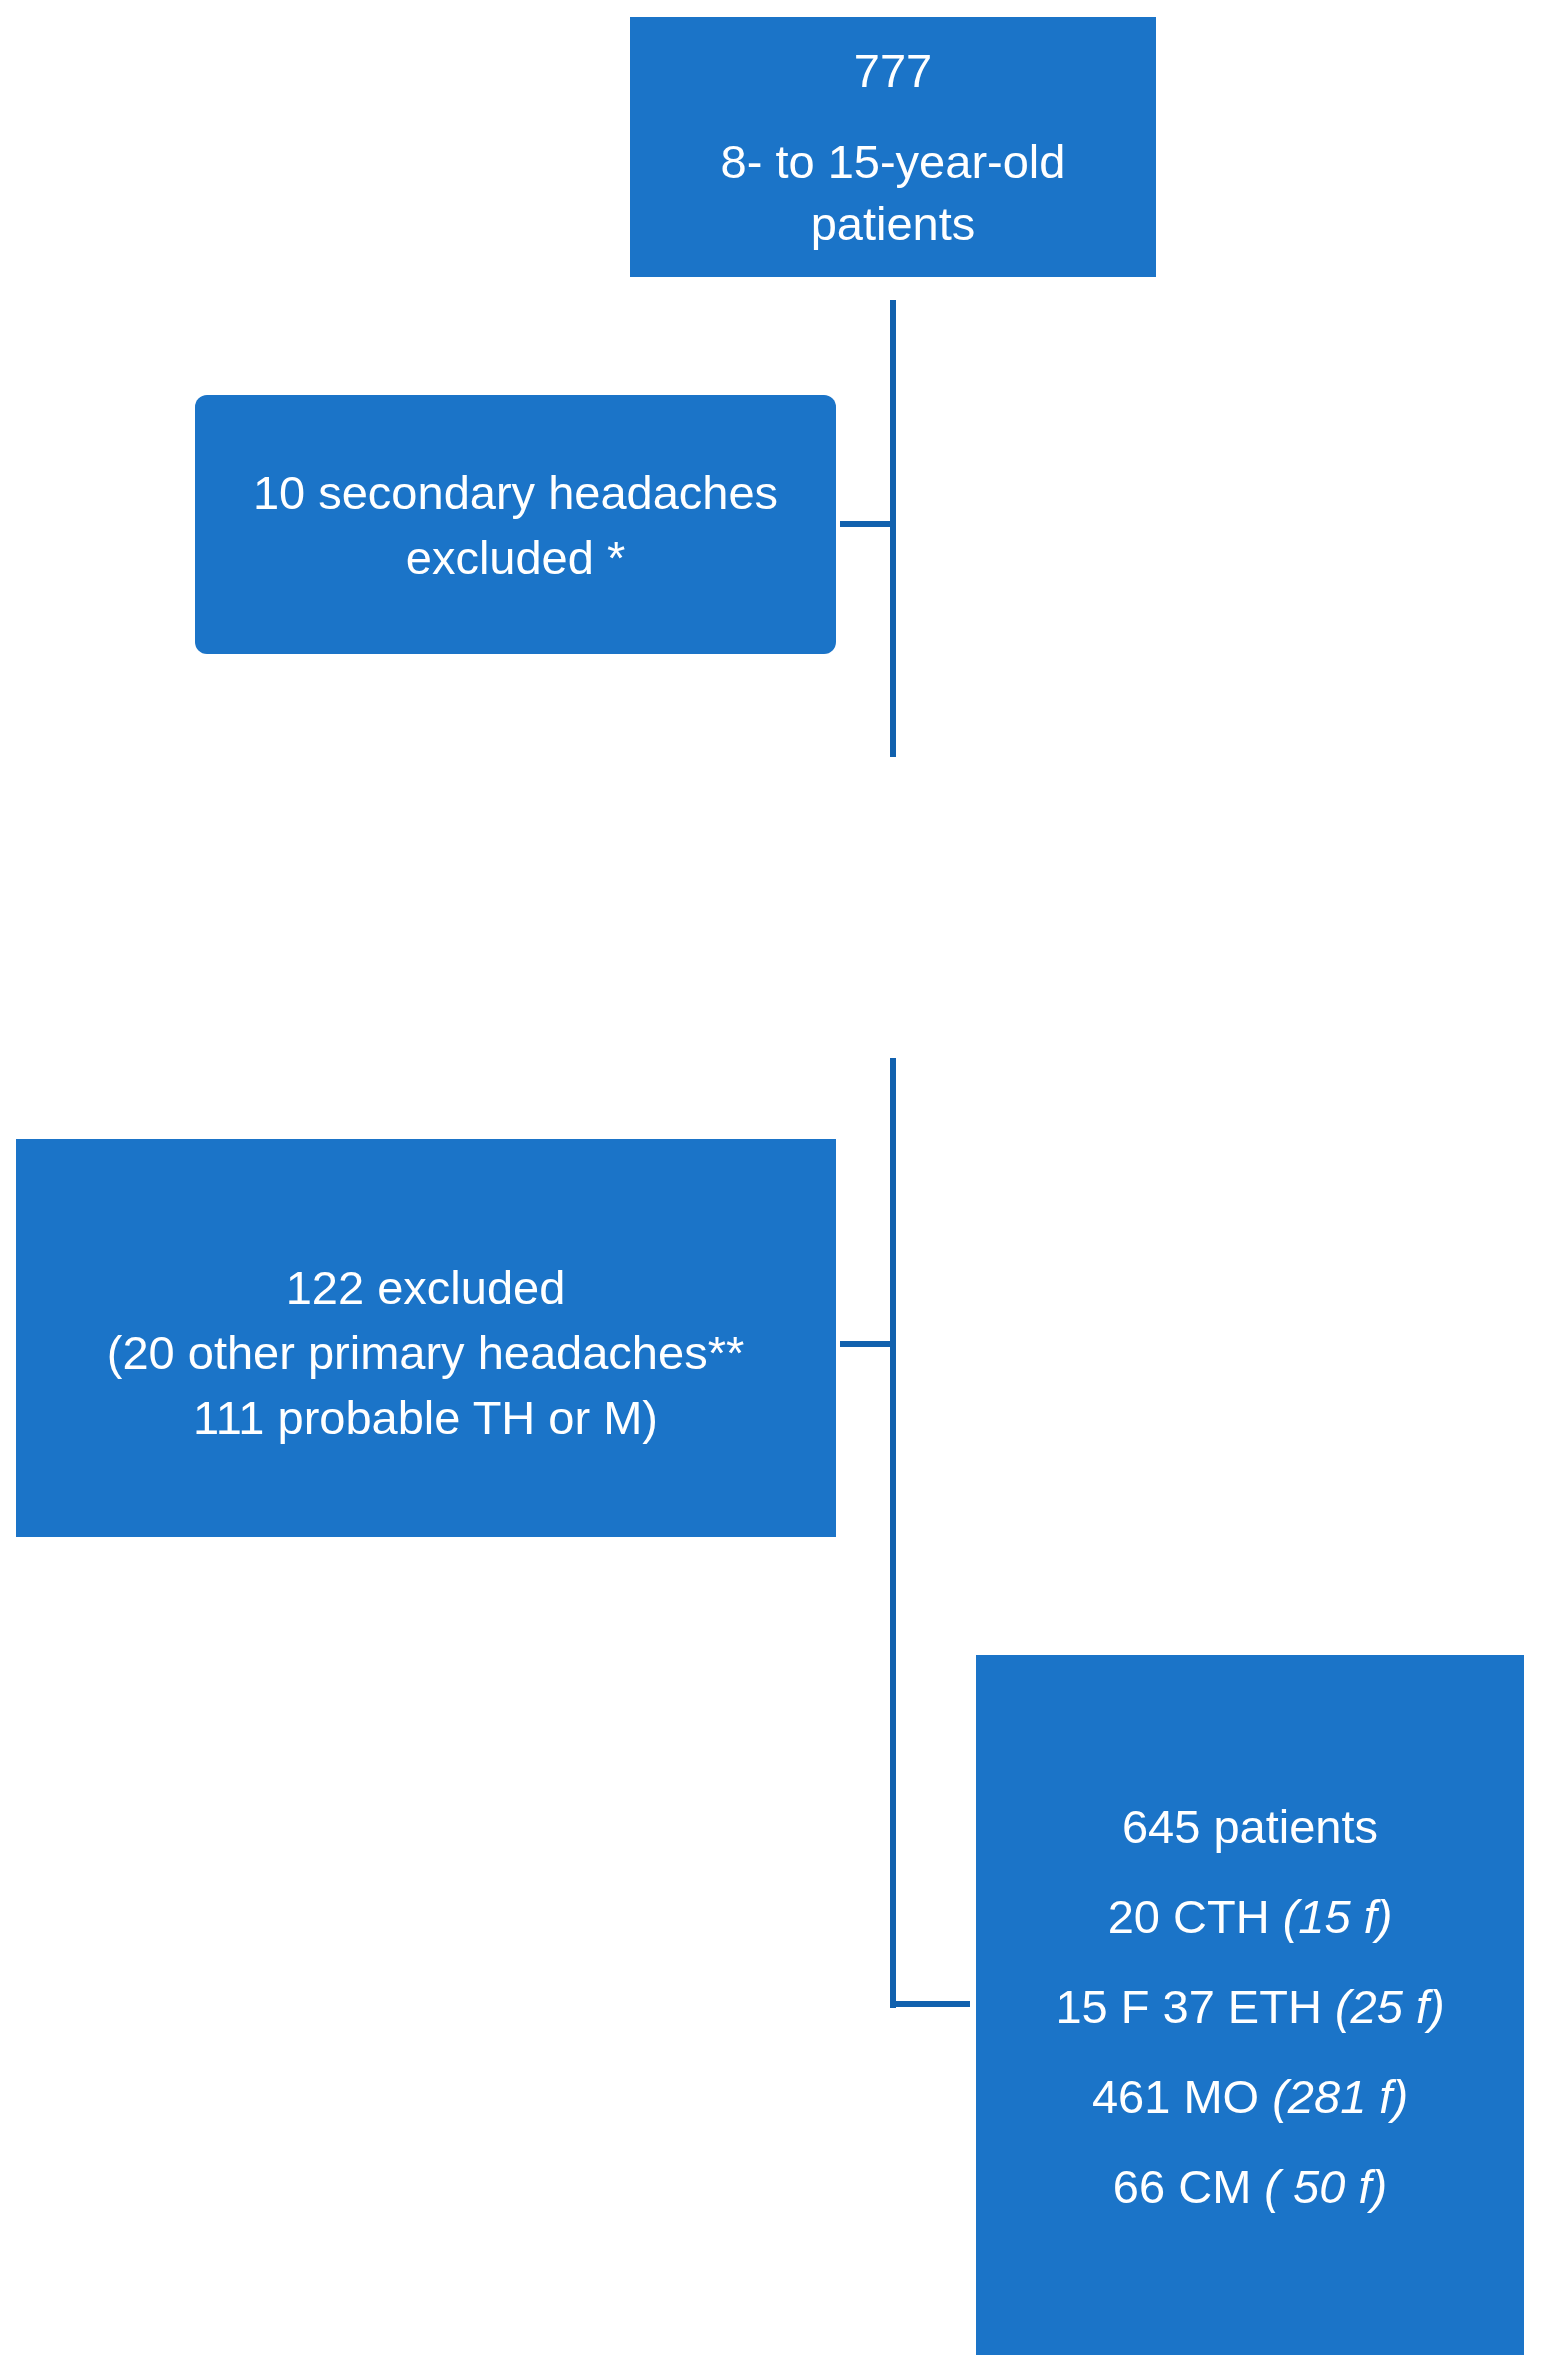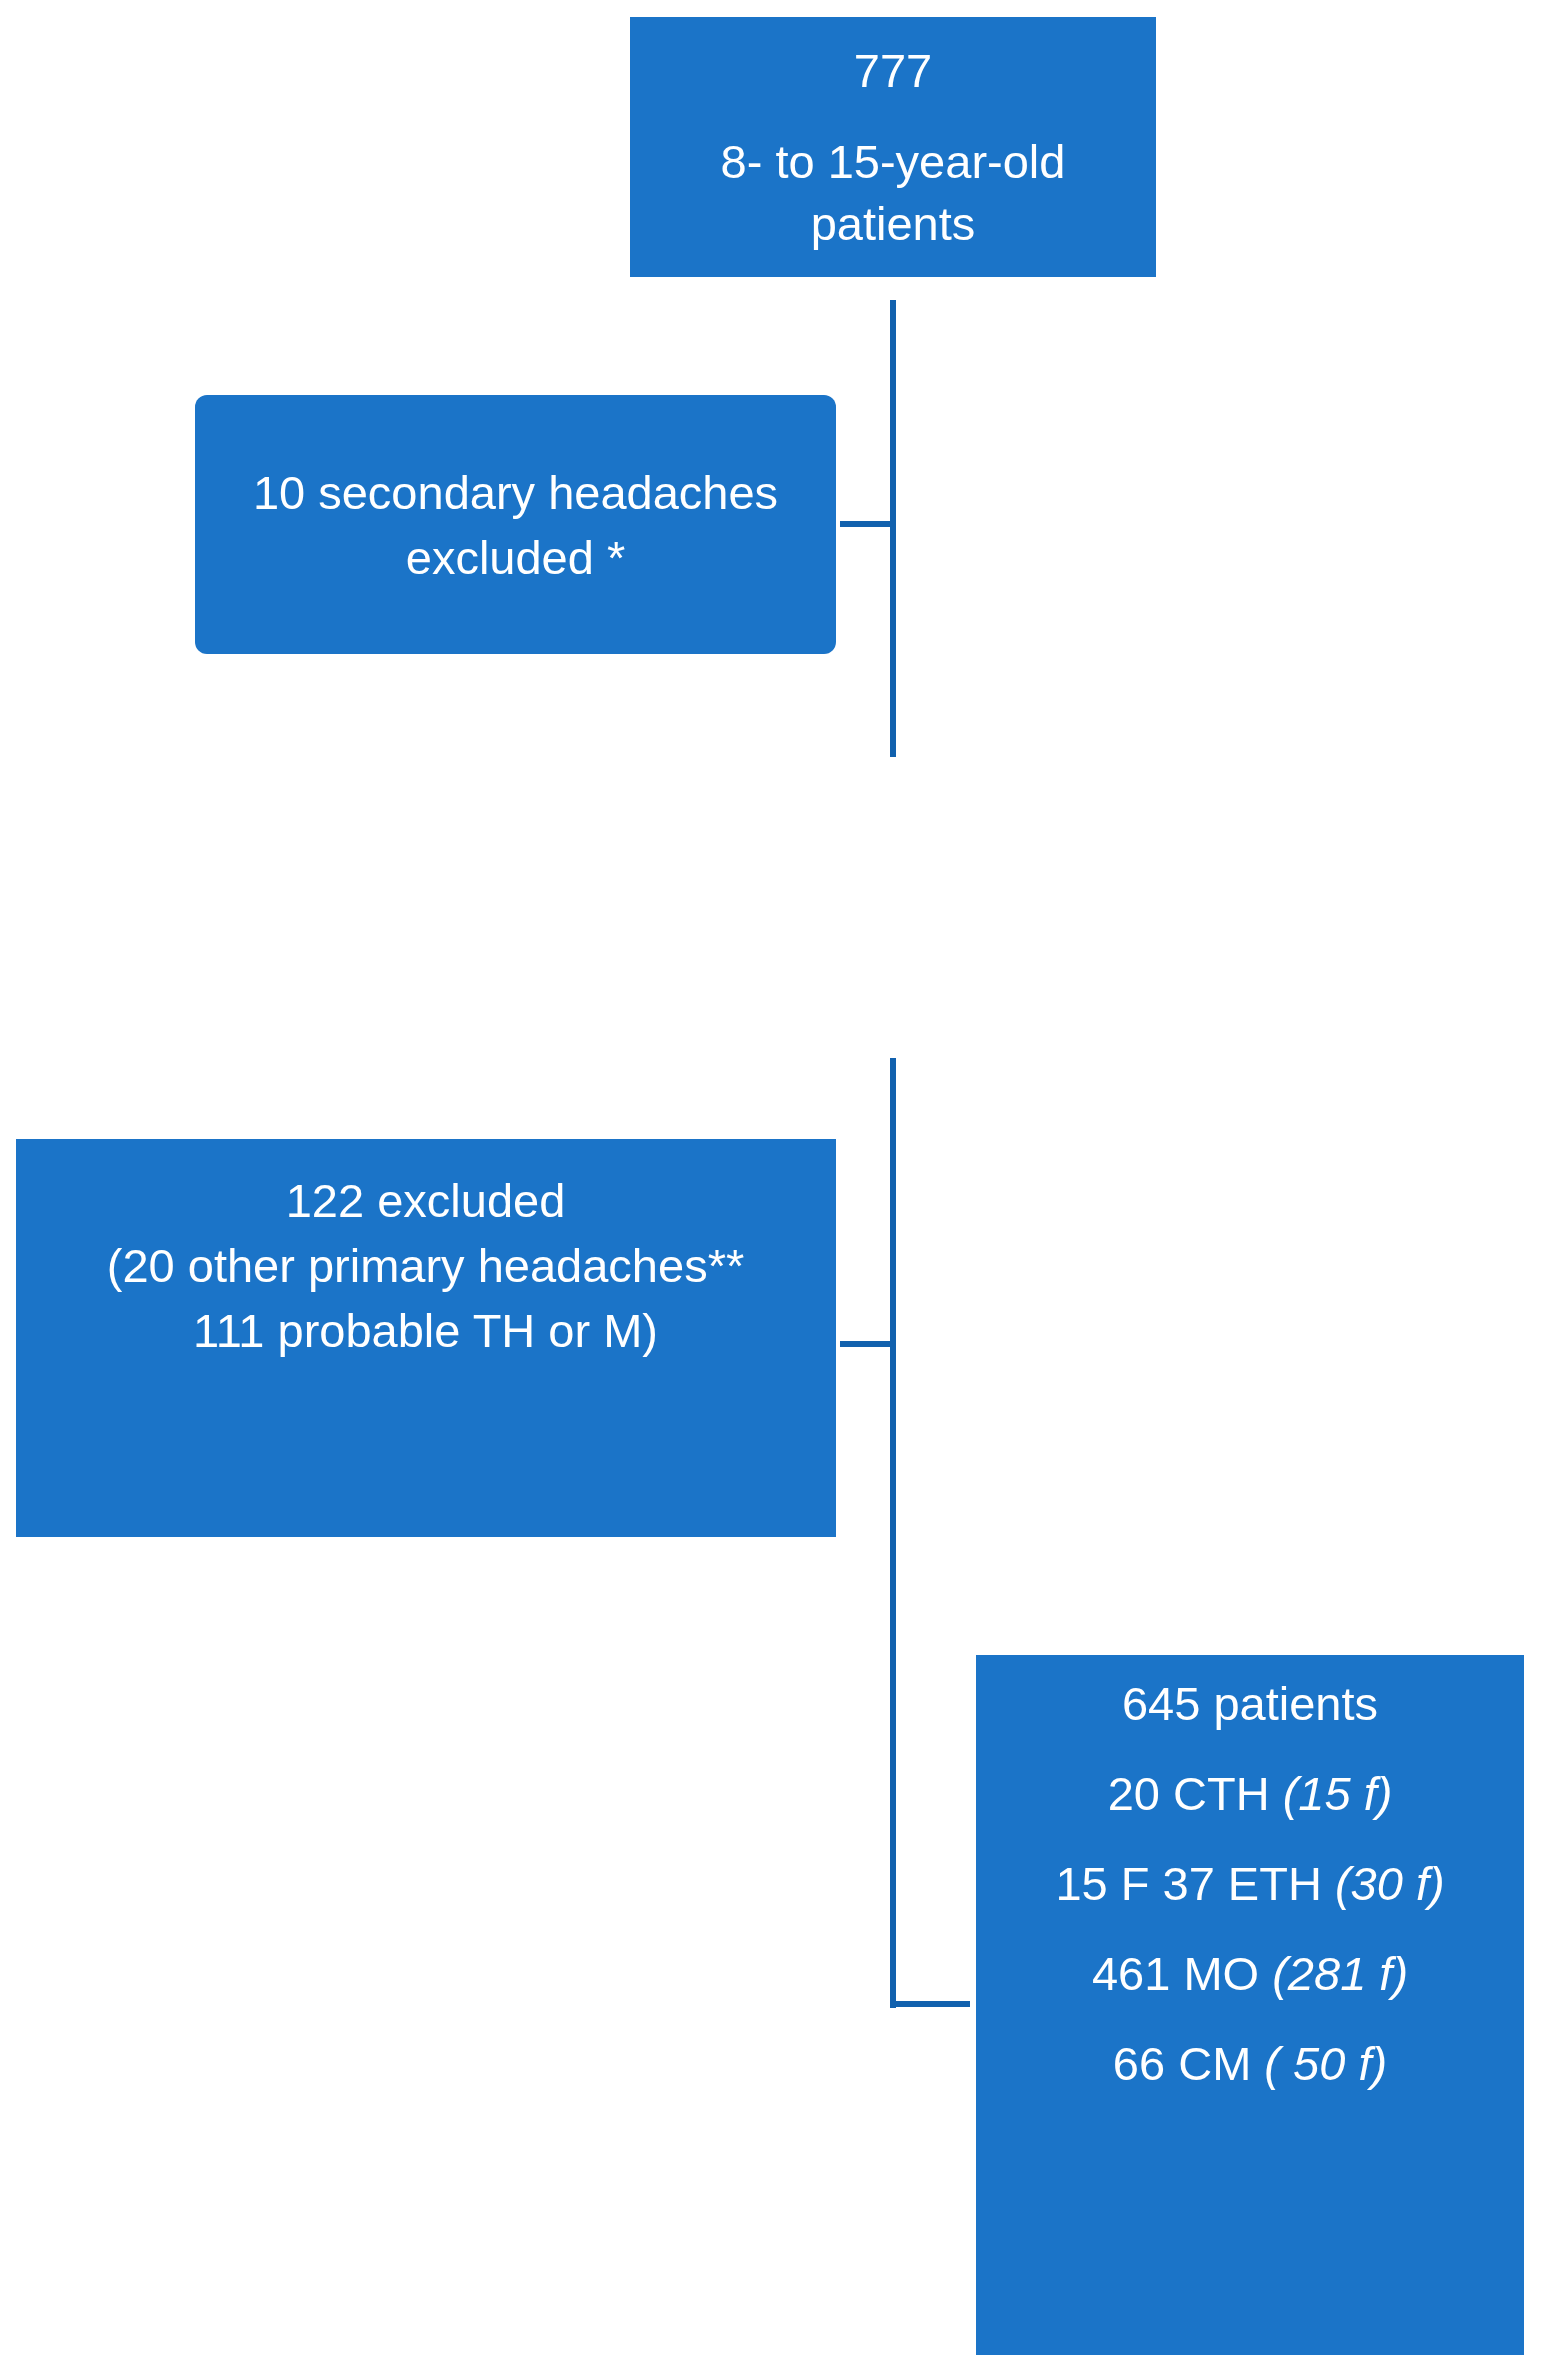--- a/index.html
+++ b/index.html
@@ -18,20 +18,21 @@
   .box {
     position: absolute;
     background: var(--box-fill, #1B74C8);
     color: var(--text-color, #ffffff);
     display: flex;
     flex-direction: column;
     align-items: center;
     text-align: center;
     font-size: 47px;
     box-sizing: border-box;
+    justify-content: center;
   }
   .box .line { width: 100%; }
   .box1 { left: 630px; top: 17.4px;   width: 526px;  height: 260px;  justify-content: center; line-height: 62px; }
   .box1 .gap { height: 29px; }
   .box2 { left: 195px;  top: 395px;  width: 641px; height: 259px;  justify-content: center; line-height: 65px; border-radius: 12px; }
   .box3 { left: 630px; top: 772px; width: 525px;  height: 259px;  justify-content: center; line-height: 65px; }
   .box4 { left: 15.5px;   top: 1139px; width: 820px; height: 398px;  padding-top: 29px;  line-height: 65px; }
   .box5 { left: 976px; top: 1655px; width: 548px;  height: 700px; padding-top: 3.7px;   line-height: 90px; }
   .conn {
     position: absolute;
@@ -75,21 +76,21 @@
   </div>
 
   <div class="box box5">
     <div class="line">
       <span>645 patients</span><span class="it"></span>
     </div>
     <div class="line">
       <span>20 CTH </span><span class="it">(15 f)</span>
     </div>
     <div class="line">
-      <span>15 F 37 ETH </span><span class="it">(30 f)</span>
+      <span>15 F 37 ETH </span><span class="it">(25 f)</span>
     </div>
     <div class="line">
       <span>461 MO </span><span class="it">(281 f)</span>
     </div>
     <div class="line">
       <span>66 CM </span><span class="it">( 50 f)</span>
     </div>
   </div>
 
 </div>

